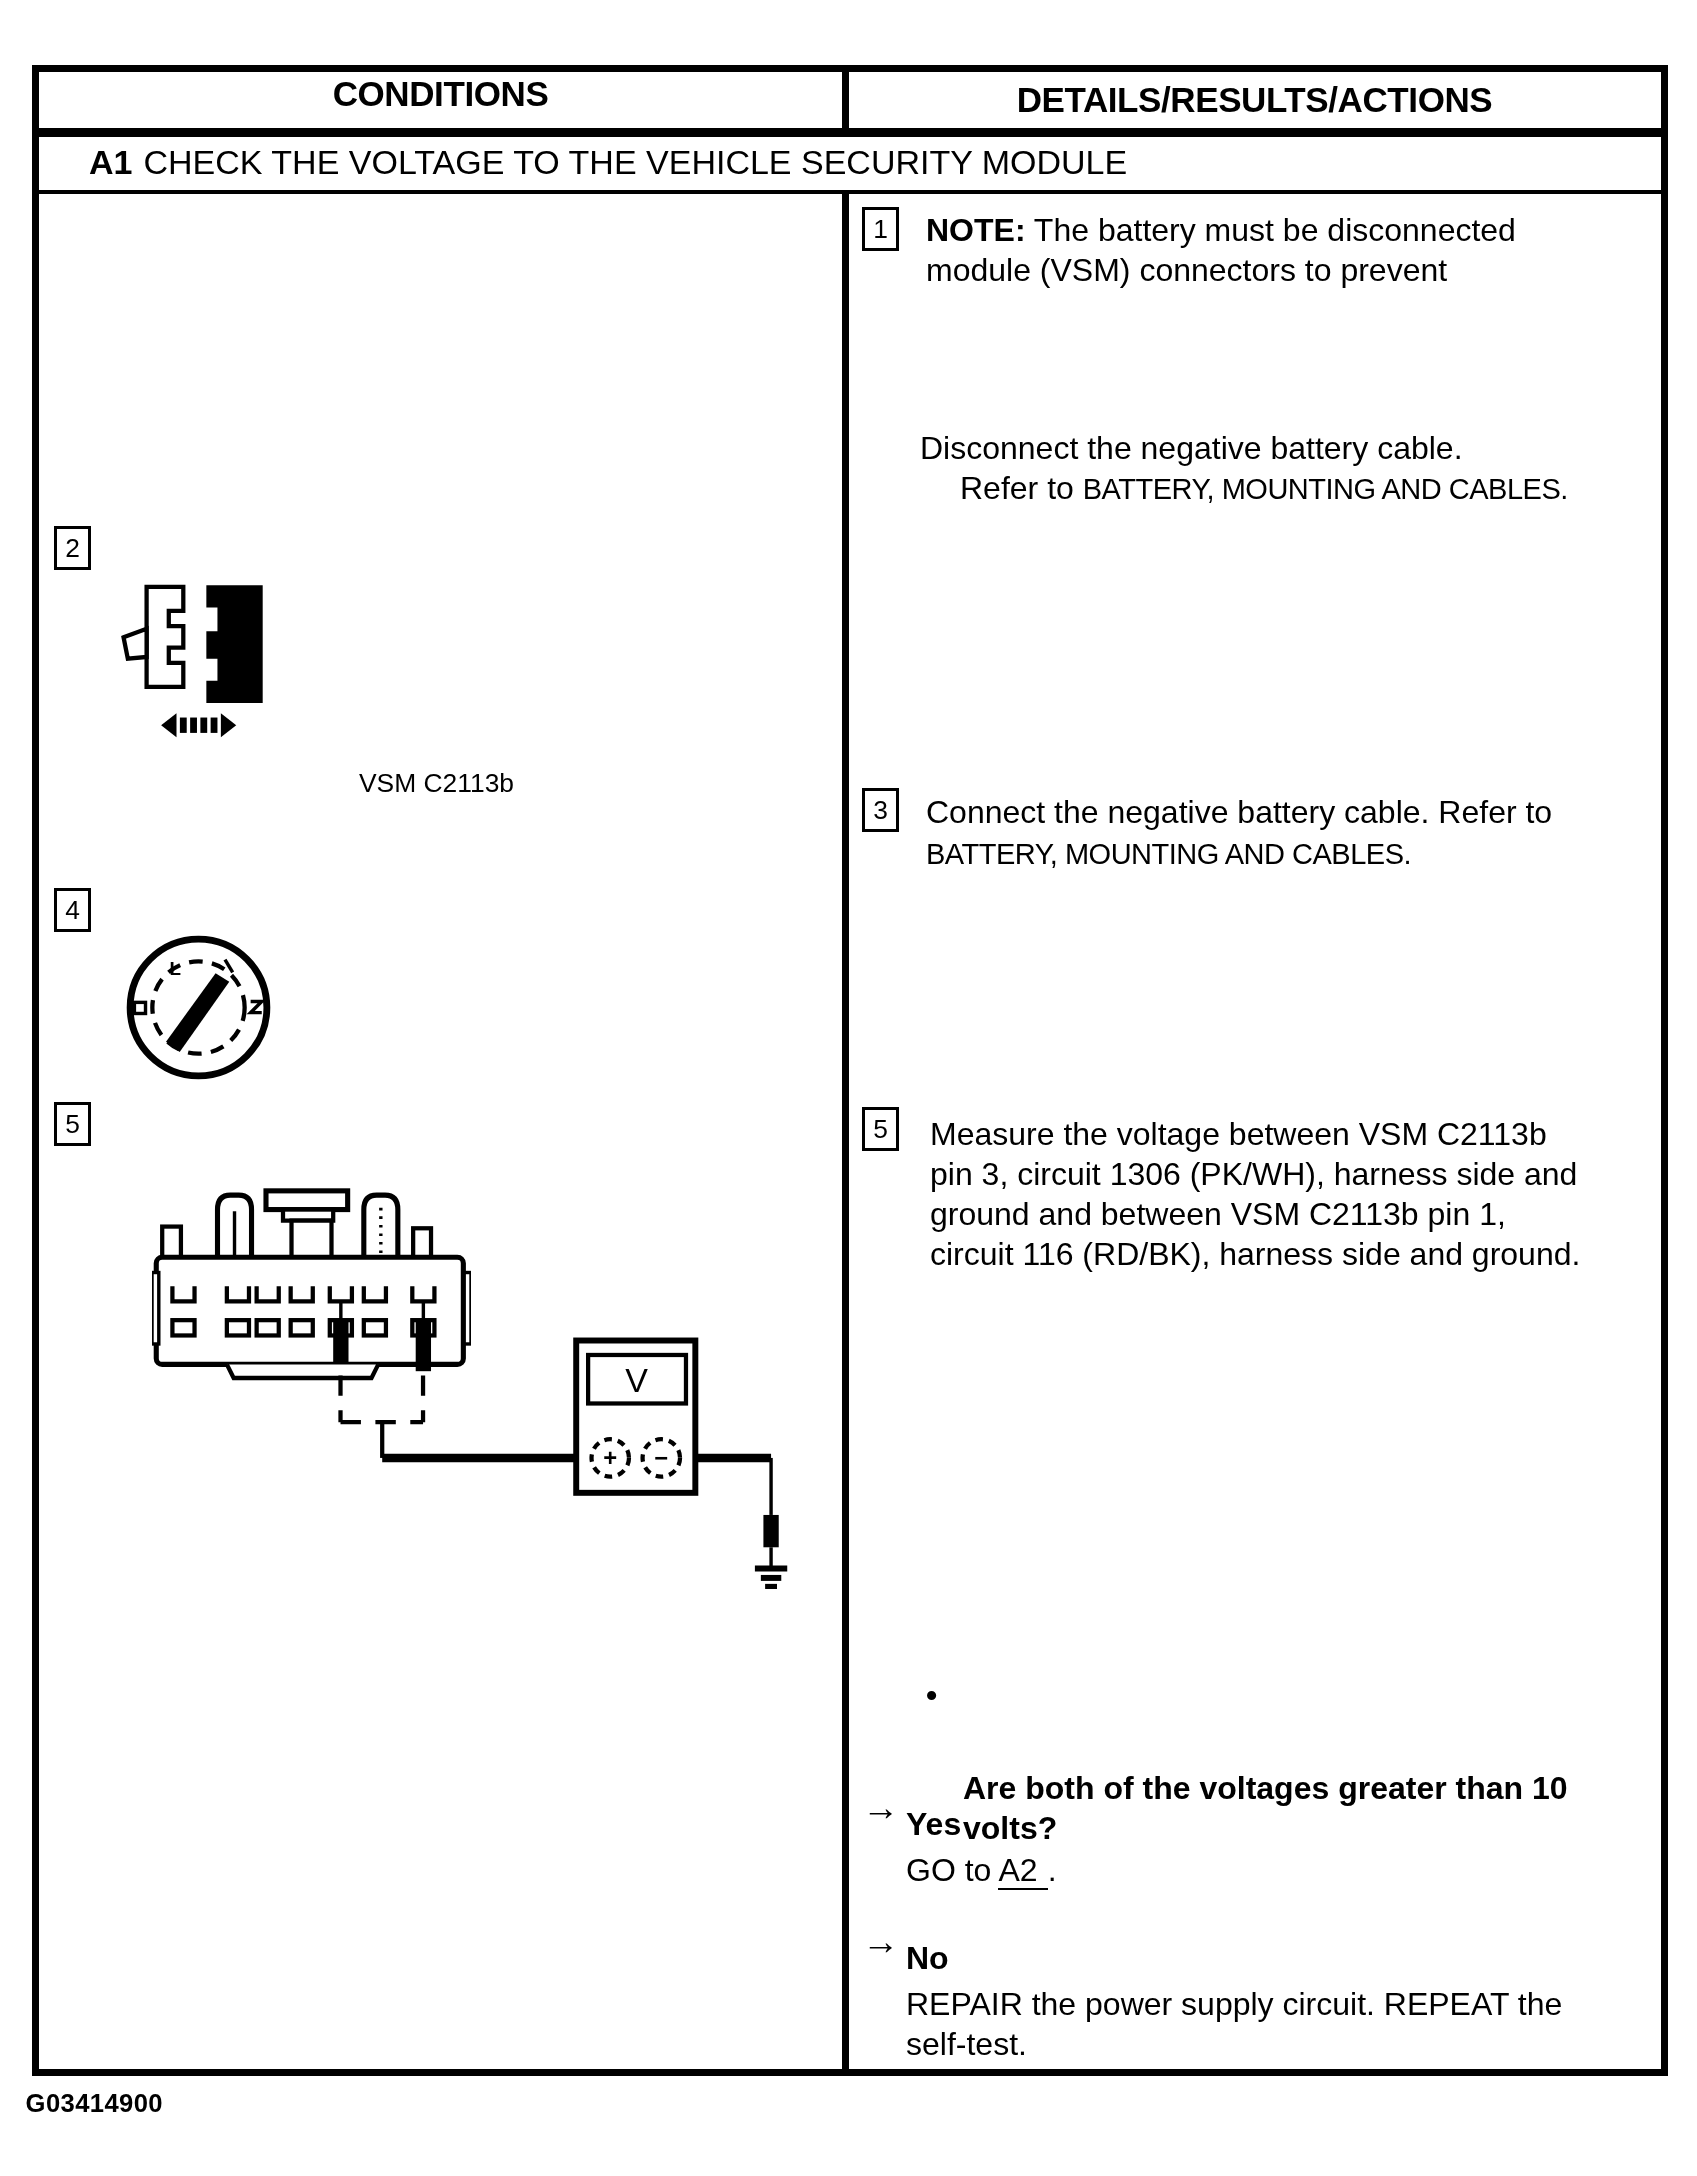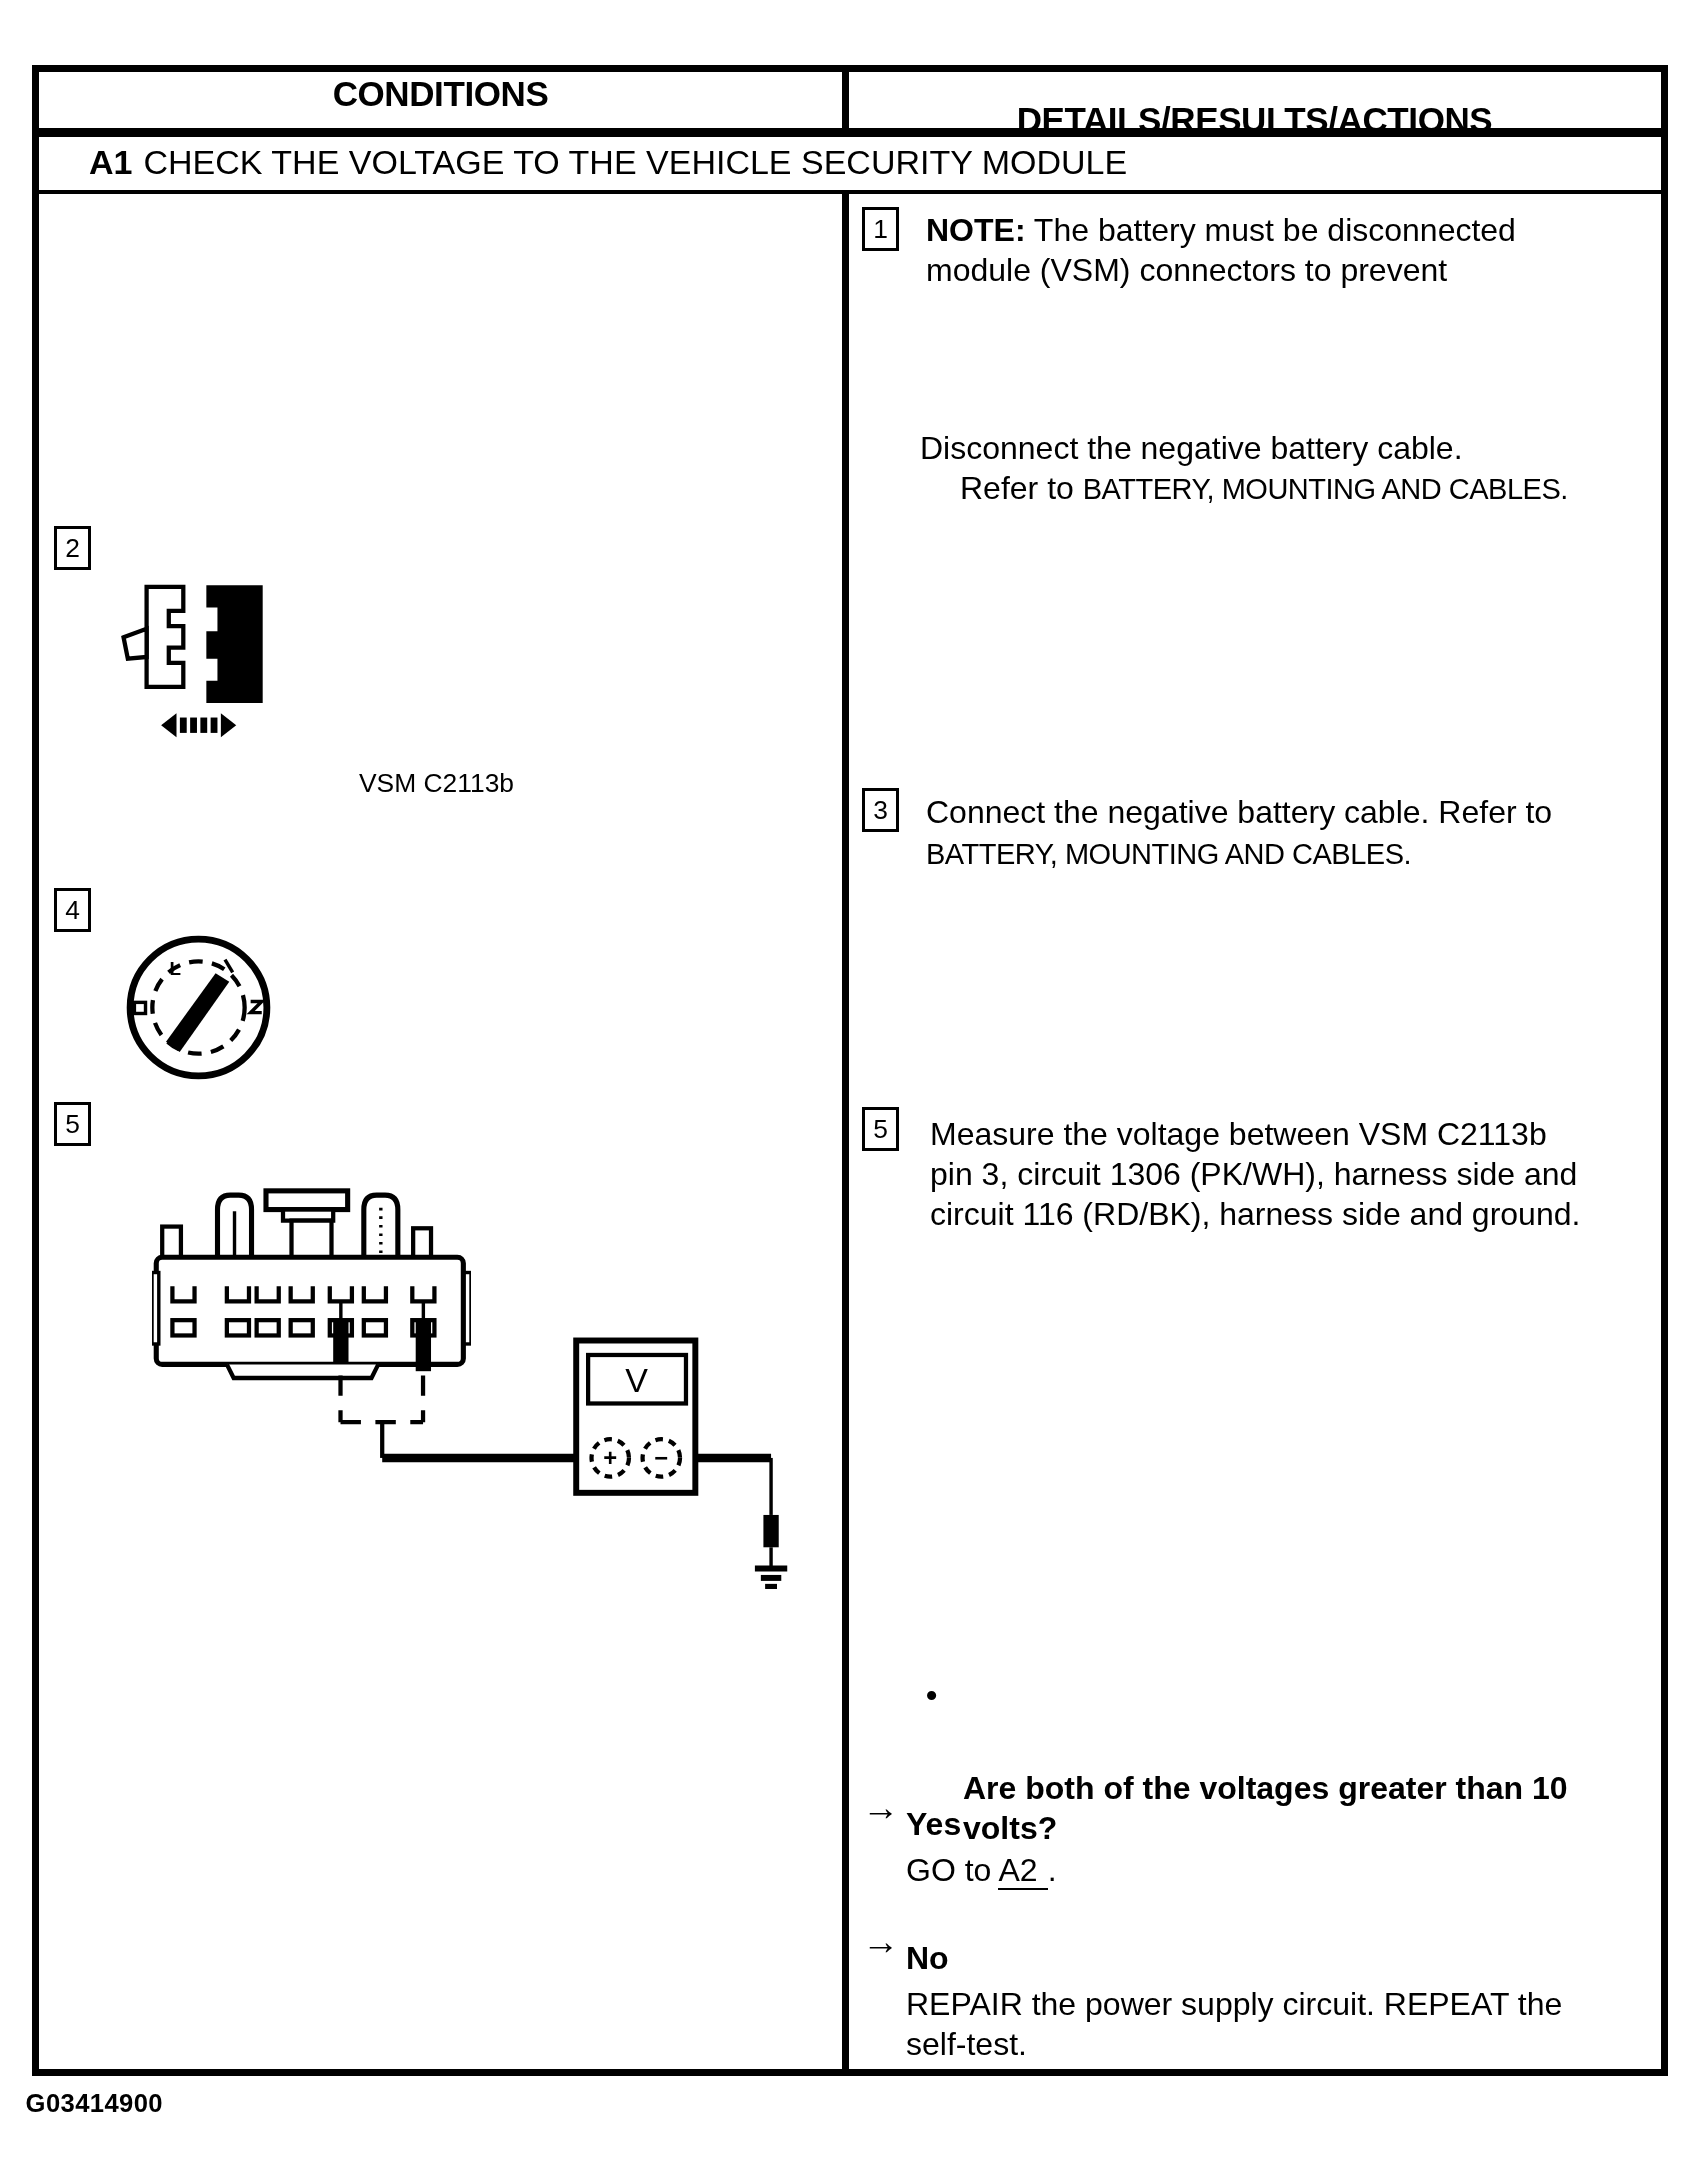--- a/index.html
+++ b/index.html
@@ -40,21 +40,21 @@
 
   <div class="abs frame" style="left:31.5px; top:65px; width:1636px; height:2011px;"></div>
   <div class="abs ln" style="left:31.5px; top:128px; width:1636px; height:8.5px;"></div>
   <div class="abs ln" style="left:31.5px; top:190px; width:1636px; height:4.3px;"></div>
   <div class="abs ln" style="left:842px; top:65px; width:6.8px; height:72px;"></div>
   <div class="abs ln" style="left:842px; top:194px; width:6.8px; height:1882px;"></div>
 
   <div class="abs hdr" style="left:39px; top:72px; width:803px; height:44px;">
     <span>CONDITIONS</span>
   </div>
-  <div class="abs hdr" style="left:849px; top:72px; width:811px; height:56px;margin-top:20px;">
+  <div class="abs hdr" style="left:849px; top:72px; width:811px; height:56px;">
     <span>DETAILS/RESULTS/ACTIONS</span>
   </div>
 
   <div class="abs a1row" style="left:49px; top:135px; width:1601px; height:55px;">
     <span class="a1id">A1</span>
     <span style="margin-left:11px;">CHECK THE VOLTAGE TO THE VEHICLE SECURITY MODULE</span>
   </div>
 
   <div class="abs numbox" style="left:862px; top:207px;">
     <span>1</span>
@@ -73,20 +73,21 @@
   </div>
   <div class="abs t" style="left:926px; top:792px;">Connect the negative battery cable. Refer to</div>
   <div class="abs t caps" style="left:926px; top:834px;">BATTERY, MOUNTING AND CABLES.</div>
 
   <div class="abs numbox" style="left:862px; top:1107px;">
     <span>5</span>
   </div>
   <div class="abs" style="left:930px; top:1114px;">
     <div class="t">Measure the voltage between VSM C2113b</div>
     <div class="t">pin 3, circuit 1306 (PK/WH), harness side and</div>
+    <div class="t">ground and between VSM C2113b pin 1,</div>
     <div class="t">circuit 116 (RD/BK), harness side and ground.</div>
   </div>
 
   <div class="abs t tb" style="left:926px; top:1675px;">•</div>
   <div class="abs" style="left:963px; top:1768px;">
     <div class="t tb">Are both of the voltages greater than 10</div>
     <div class="t tb">volts?</div>
   </div>
 
   <div class="abs arrow" style="left:862px; top:1789px;">→</div>

